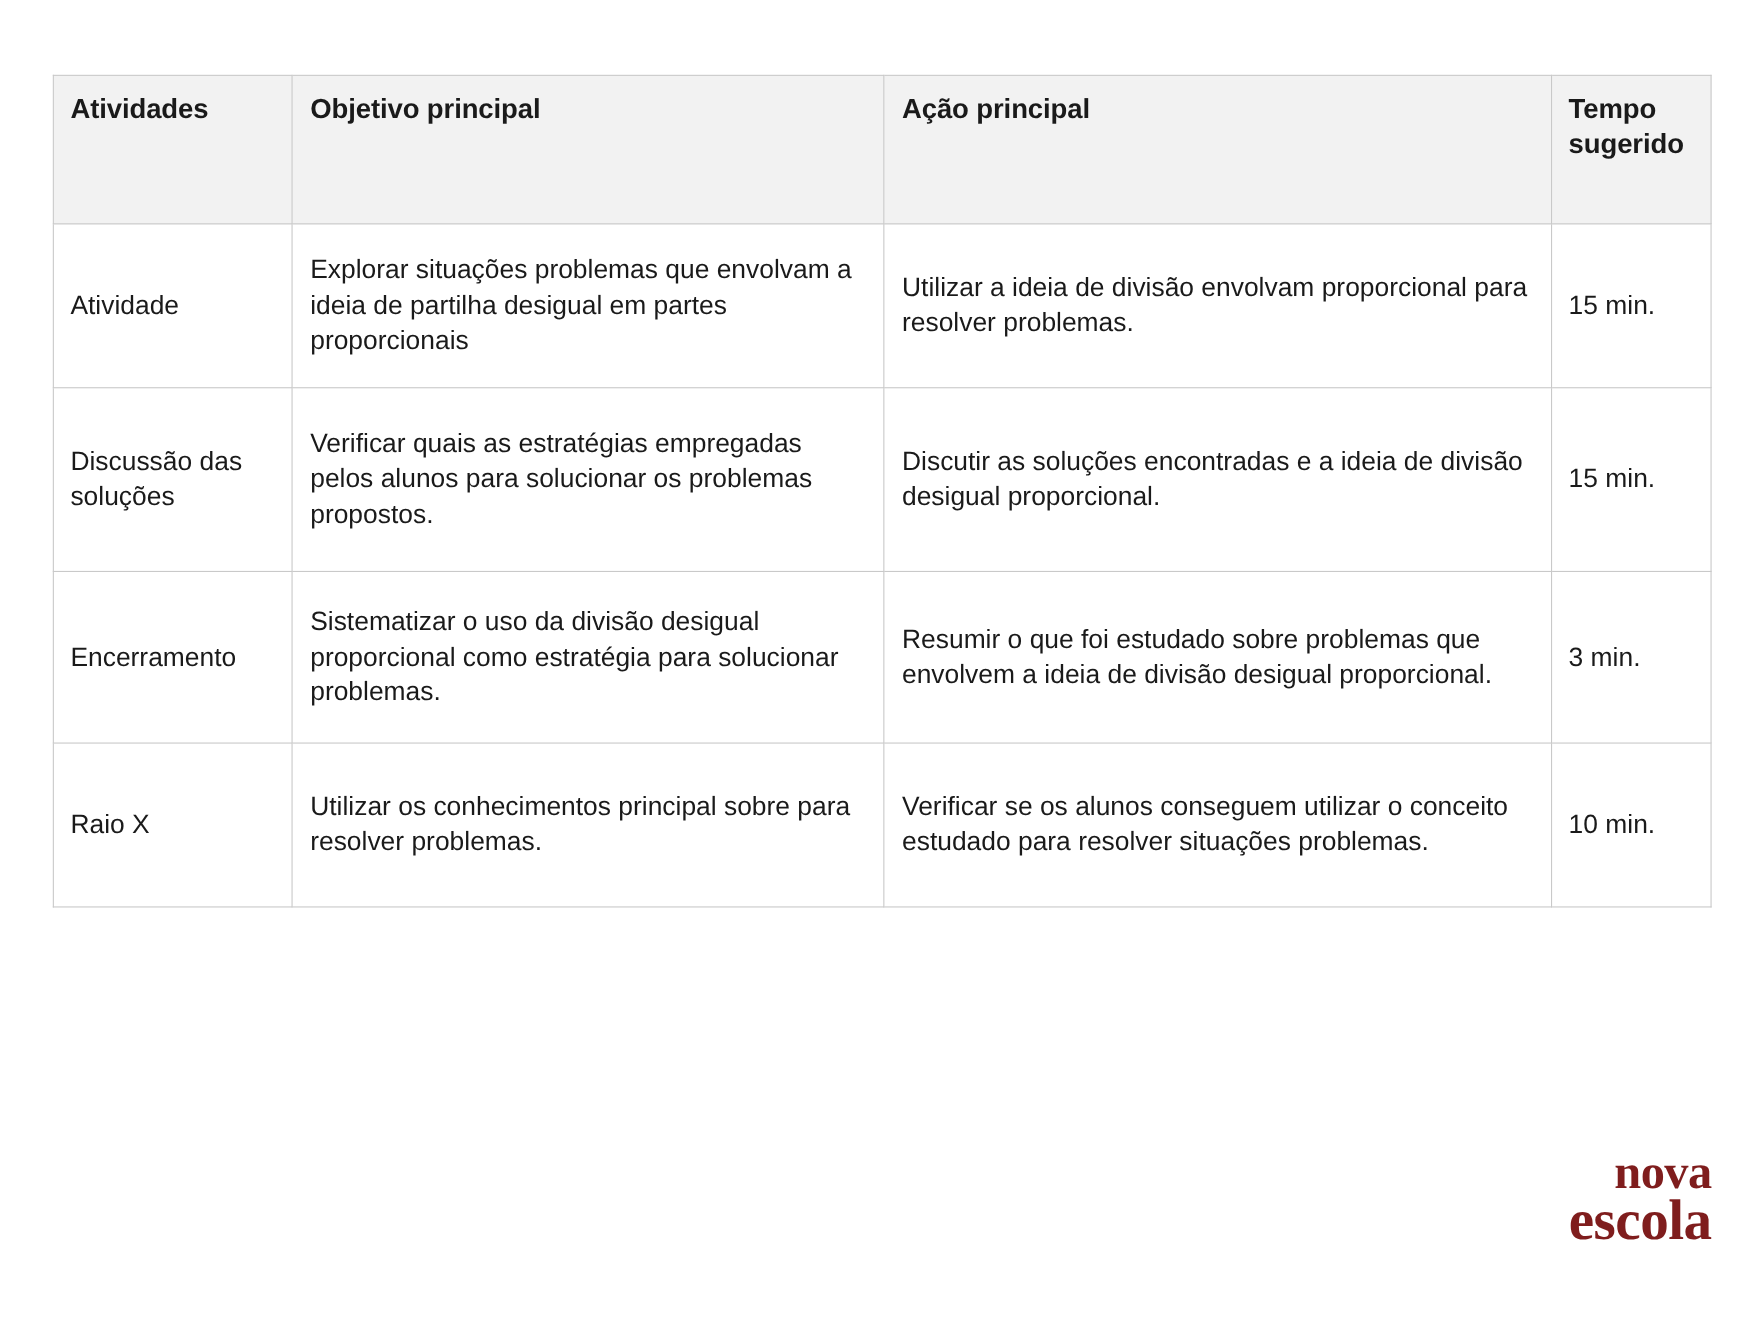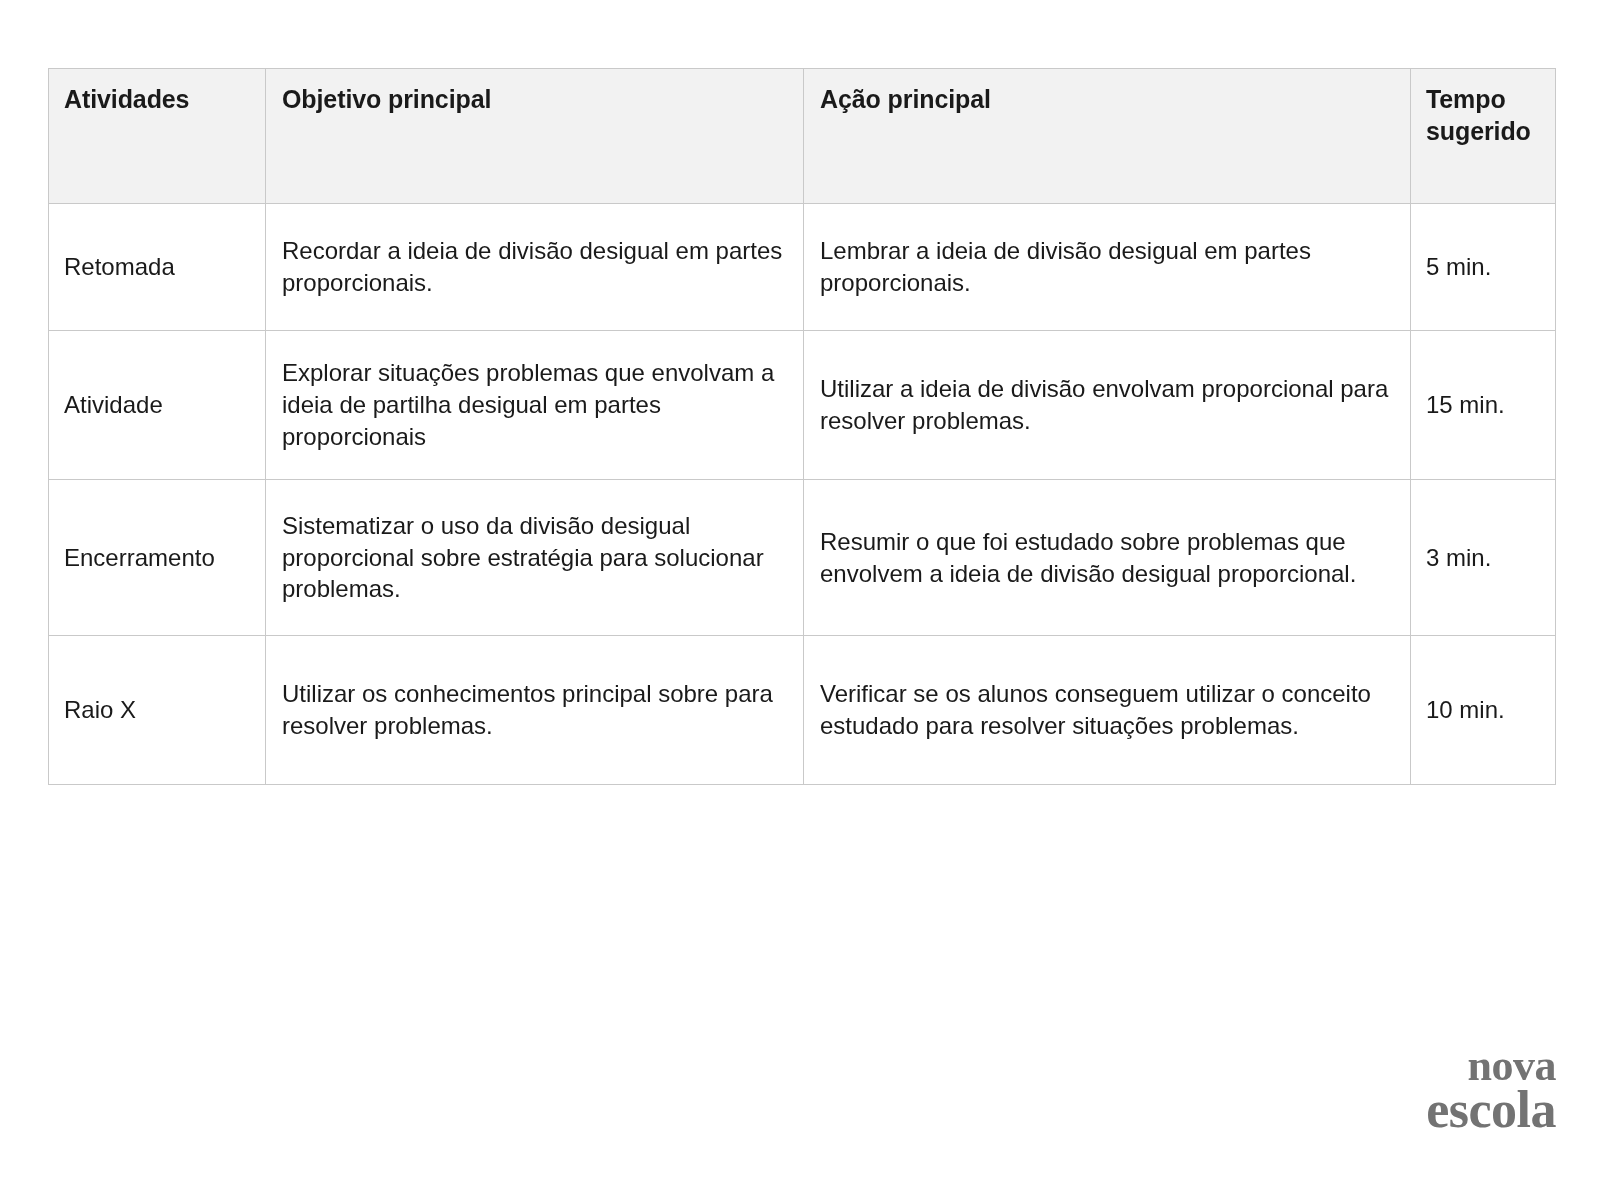--- a/index.html
+++ b/index.html
@@ -90,21 +90,21 @@
   .plan-table tbody tr.r1 td { height: 149px; }
   .plan-table tbody tr.r2 td { height: 167px; }
   .plan-table tbody tr.r3 td { height: 156px; }
   .plan-table tbody tr.r4 td { height: 149px; }
 
   .brand {
     position: absolute;
     right: 44px;
     bottom: 66px;
     text-align: right;
-    color: #737373;
+    color: #7f1d1d;
     font-family: "Liberation Serif", serif;
     font-weight: bold;
     line-height: 0.92;
     letter-spacing: -0.5px;
     user-select: none;
   }
   .brand .brand-nova {
     display: block;
     font-size: 44px;
   }
@@ -127,35 +127,35 @@
     </colgroup>
     <thead>
       <tr>
         <th class="h-activity">Atividades</th>
         <th class="h-objective">Objetivo principal</th>
         <th class="h-action">Ação principal</th>
         <th class="h-time">Tempo sugerido</th>
       </tr>
     </thead>
     <tbody>
-      <tr class="r0">
-        <td class="cell-activity">Retomada</td>
-        <td class="cell-objective">Recordar a ideia de divisão desigual em partes proporcionais.</td>
-        <td class="cell-action">Lembrar a ideia de divisão desigual em partes proporcionais.</td>
-        <td class="cell-time">5 min.</td>
-      </tr>
       <tr class="r1">
         <td class="cell-activity">Atividade</td>
         <td class="cell-objective">Explorar situações problemas que envolvam a ideia de partilha desigual em partes proporcionais</td>
         <td class="cell-action">Utilizar a ideia de divisão envolvam proporcional para resolver problemas.</td>
         <td class="cell-time">15 min.</td>
       </tr>
+      <tr class="r2">
+        <td class="cell-activity">Discussão das soluções</td>
+        <td class="cell-objective">Verificar quais as estratégias empregadas pelos alunos para solucionar os problemas propostos.</td>
+        <td class="cell-action">Discutir as soluções encontradas e a ideia de divisão desigual proporcional.</td>
+        <td class="cell-time">15 min.</td>
+      </tr>
       <tr class="r3">
         <td class="cell-activity">Encerramento</td>
-        <td class="cell-objective">Sistematizar o uso da divisão desigual proporcional sobre estratégia para solucionar problemas.</td>
+        <td class="cell-objective">Sistematizar o uso da divisão desigual proporcional como estratégia para solucionar problemas.</td>
         <td class="cell-action">Resumir o que foi estudado sobre problemas que envolvem a ideia de divisão desigual proporcional.</td>
         <td class="cell-time">3 min.</td>
       </tr>
       <tr class="r4">
         <td class="cell-activity">Raio X</td>
         <td class="cell-objective">Utilizar os conhecimentos principal sobre para resolver problemas.</td>
         <td class="cell-action">Verificar se os alunos conseguem utilizar o conceito estudado para resolver situações problemas.</td>
         <td class="cell-time">10 min.</td>
       </tr>
     </tbody>

